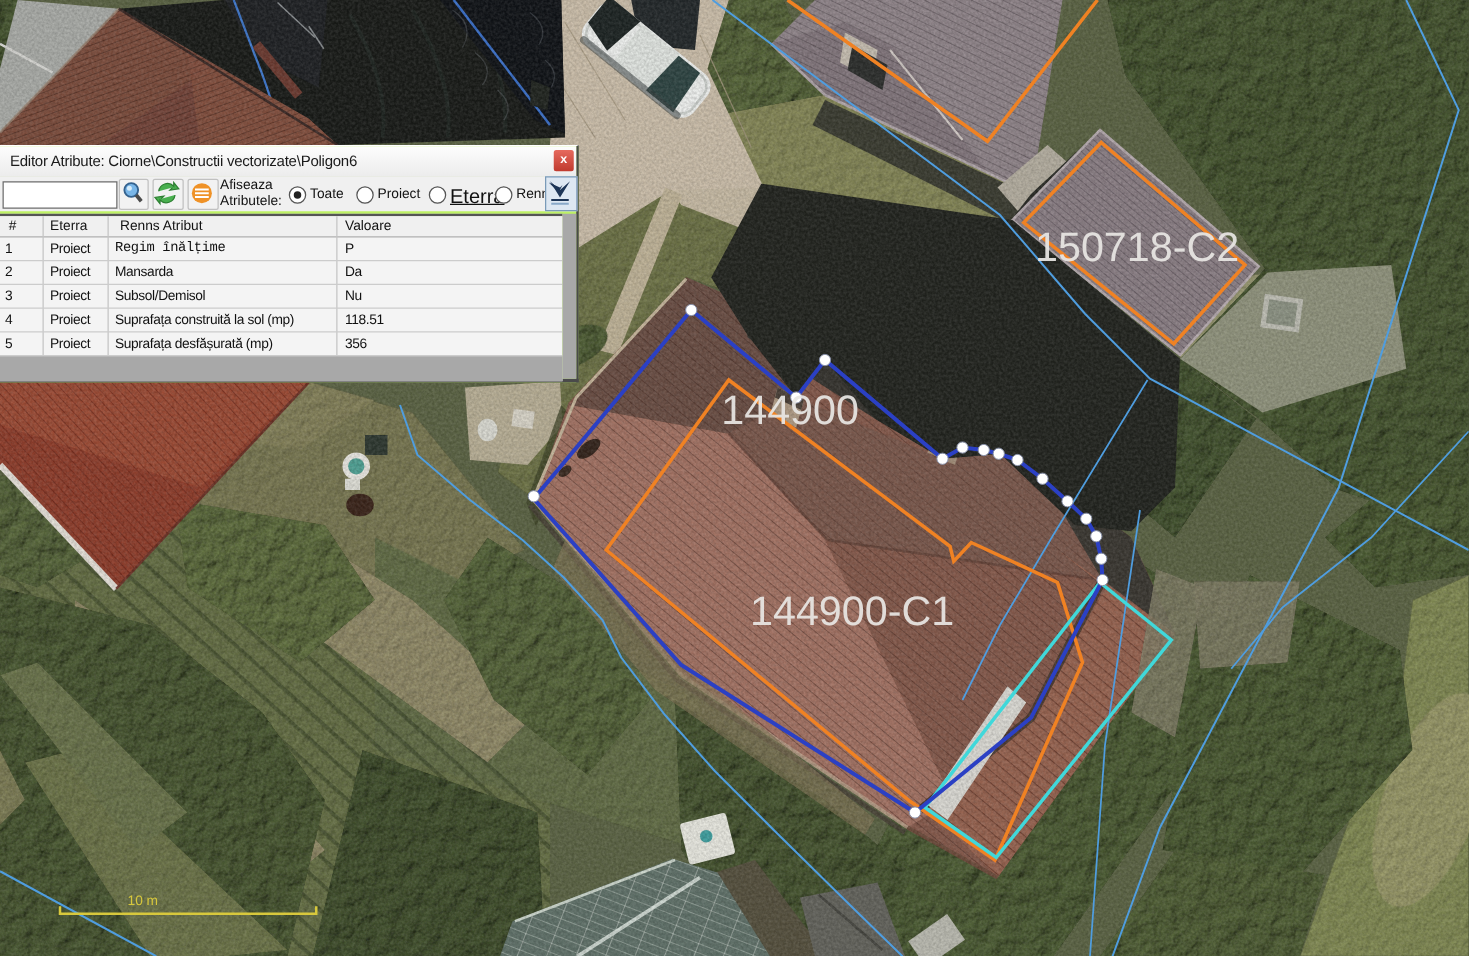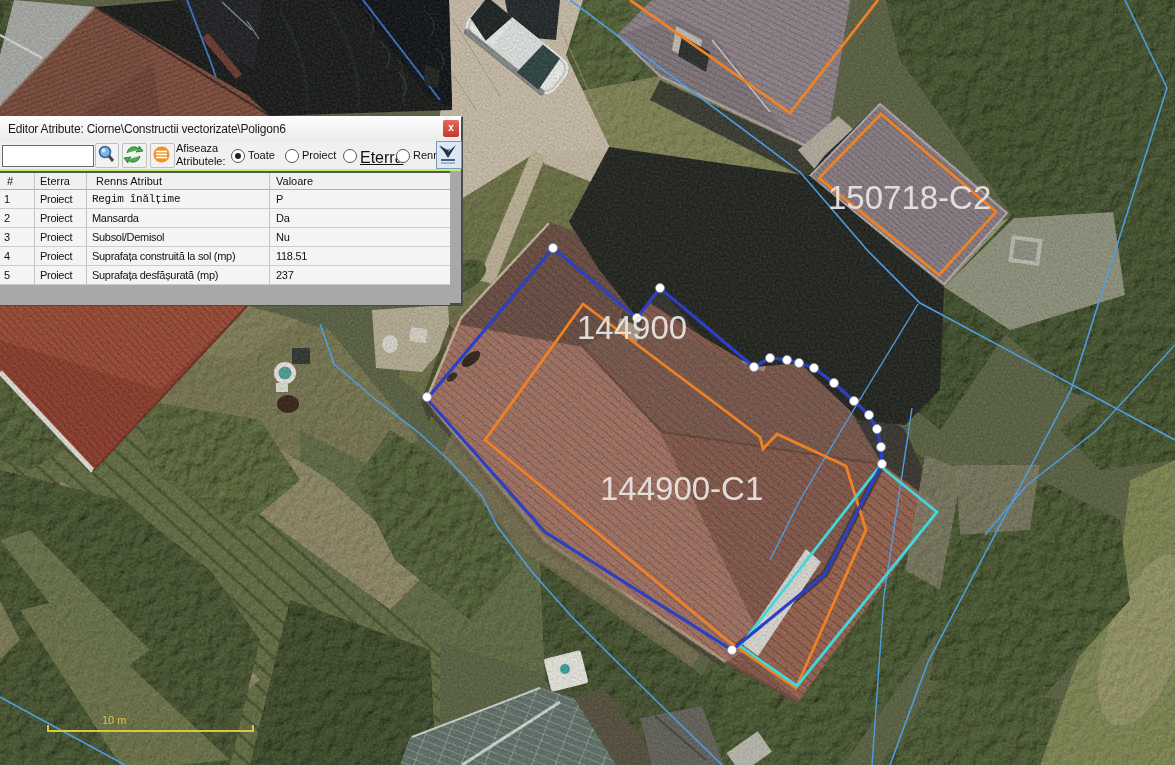--- a/index.html
+++ b/index.html
@@ -483,20 +483,20 @@
       <span style="position:absolute;left:4px;top:3px;">4</span>
         <span style="position:absolute;left:40px;top:3px;">Proiect</span>
       <span style="position:absolute;left:92px;top:3px;text-align:center;">Suprafața construită la sol (mp)</span>
         <span style="position:absolute;left:276px;top:3px;">118.51</span>
     </div>
 
     <div style="position:absolute;left:0;top:93px;width:450px;height:18px;border-bottom:1px solid #cccccc;font-size:11px;letter-spacing:-0.3px;">
       <span style="position:absolute;left:4px;top:3px;">5</span>
         <span style="position:absolute;left:40px;top:3px;">Proiect</span>
       <span style="position:absolute;left:92px;top:3px;">Suprafața desfășurată (mp)</span>
-        <span style="position:absolute;left:276px;top:3px;">237</span>
+        <span style="position:absolute;left:276px;top:3px;">356</span>
     </div>
 
     <div style="position:absolute;left:0;top:112px;width:450px;height:20px;background:#a8a8a8;"></div>
   </div>
 
   <div style="position:absolute;left:450px;top:54px;width:11px;height:132px;background:#a8a8a8;"></div>
 </div>
 
 </body></html>

